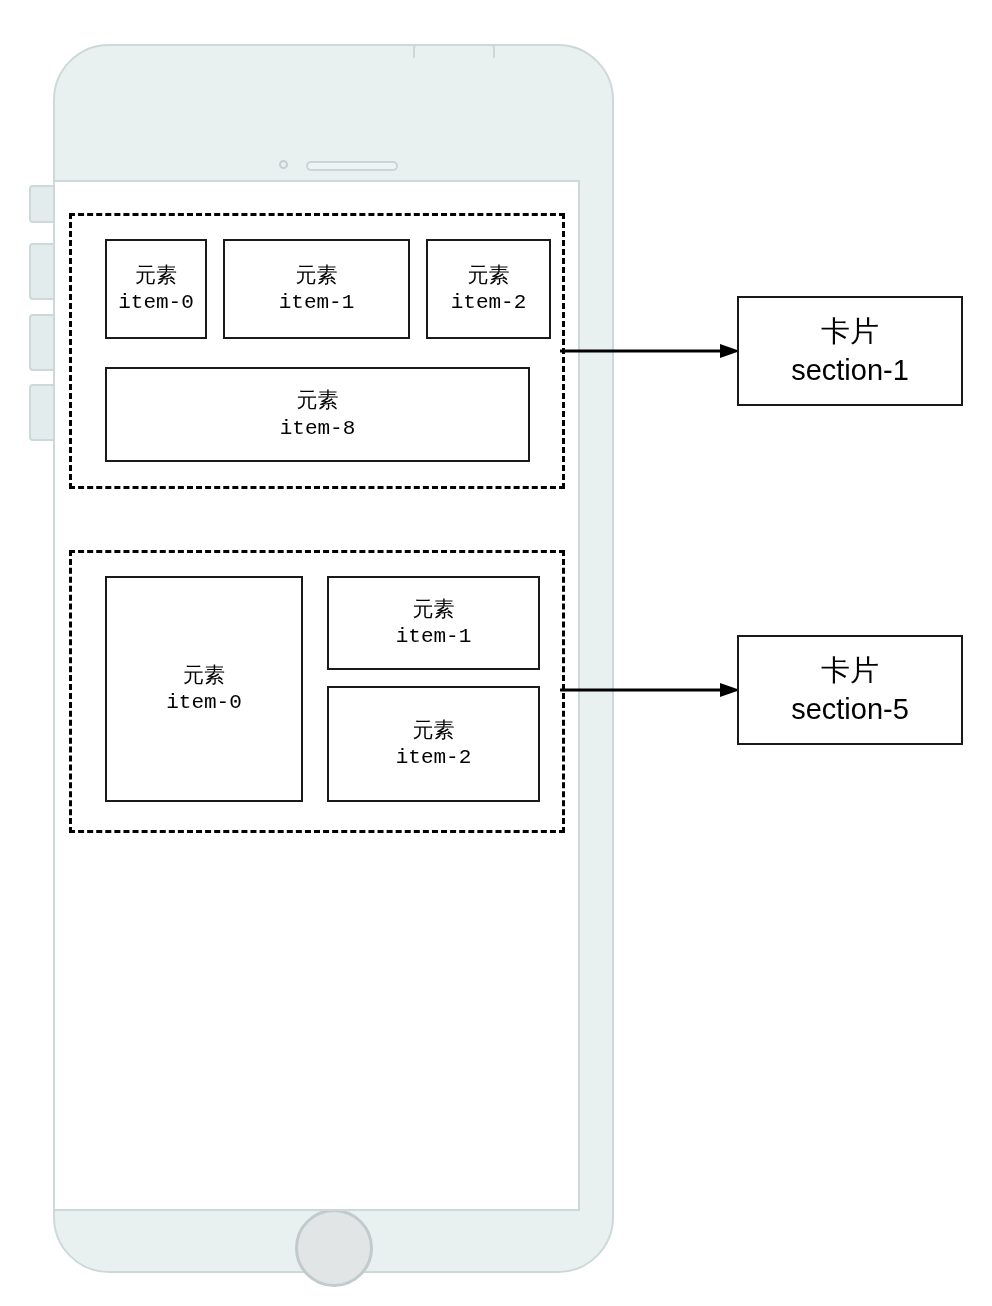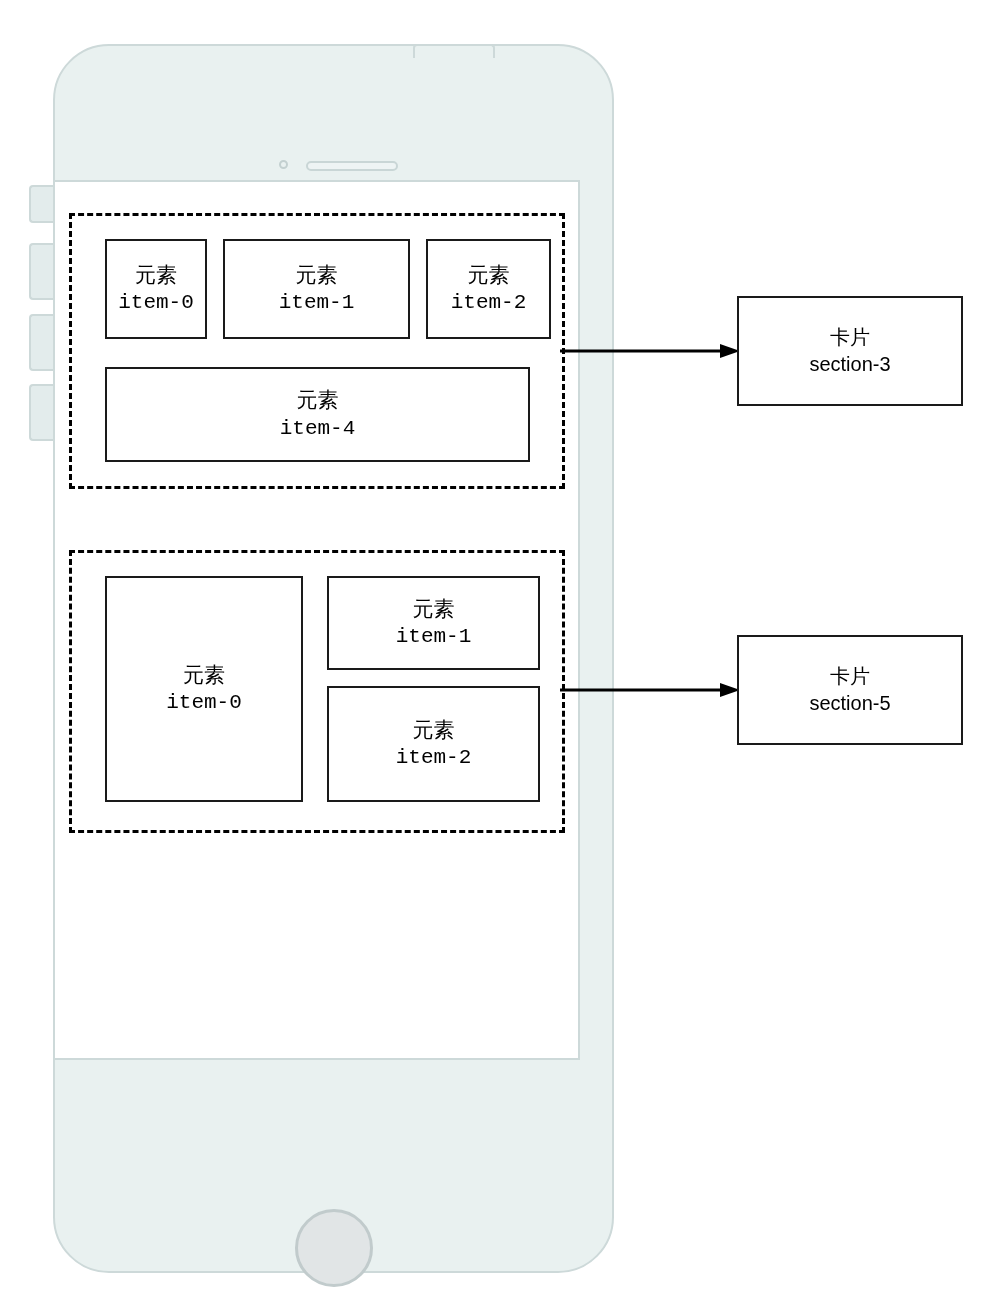--- a/index.html
+++ b/index.html
@@ -95,21 +95,21 @@
     border: 3px solid #c1cbcc;
     box-sizing: border-box;
   }
 
   
   #phone-screen {
     position: absolute;
     left: 53px;
     top: 180px;
     width: 527px;
-    height: 880px;
+    height: 1031px;
     background: #ffffff;
     border: 2px solid #cdd9d9;
     box-sizing: border-box;
     overflow: hidden;
   }
 
   
   .section-box {
     position: absolute;
     border: 3px dashed #000000;
@@ -153,21 +153,21 @@
     position: absolute;
     border: 2px solid #1a1a1a;
     box-sizing: border-box;
     background: #ffffff;
     display: flex;
     flex-direction: column;
     align-items: center;
     justify-content: center;
     line-height: 1.34;
     color: #000000;
-    font-size: 20px;
+    font-size: 29px;
     text-align: center;
   }
   #callout-0 { left: 737px; top: 296px; width: 226px; height: 110px; }
   #callout-1 { left: 737px; top: 635px; width: 226px; height: 110px; }
 
   
   .arrow {
     position: absolute;
     height: 14px;
   }
@@ -204,21 +204,21 @@
   <div class="item-box" id="s0-item-1">
     <span class="cn">元素</span>
     <span class="id">item-1</span>
   </div>
   <div class="item-box" id="s0-item-2">
     <span class="cn">元素</span>
     <span class="id">item-2</span>
   </div>
   <div class="item-box" id="s0-item-3">
     <span class="cn">元素</span>
-    <span class="id">item-4</span>
+    <span class="id">item-8</span>
   </div>
 
   <div class="section-box" id="section-1-box"></div>
 
   <div class="item-box" id="s1-item-0">
     <span class="cn">元素</span>
     <span class="id">item-0</span>
   </div>
   <div class="item-box" id="s1-item-1">
     <span class="cn">元素</span>
@@ -238,18 +238,18 @@
 </div>
 <div class="arrow" id="arrow-1">
   <svg width="180" height="14" viewBox="0 0 180 14">
     <line x1="0" y1="7" x2="166" y2="7" stroke="#000000" stroke-width="3"></line>
     <polygon points="180,7 160,0 160,14" fill="#000000"></polygon>
   </svg>
 </div>
 
 <div class="callout-box" id="callout-0">
   <span class="cn">卡片</span>
-  <span class="id">section-3</span>
+  <span class="id">section-1</span>
 </div>
 <div class="callout-box" id="callout-1">
   <span class="cn">卡片</span>
   <span class="id">section-5</span>
 </div>
 
 </body></html>

